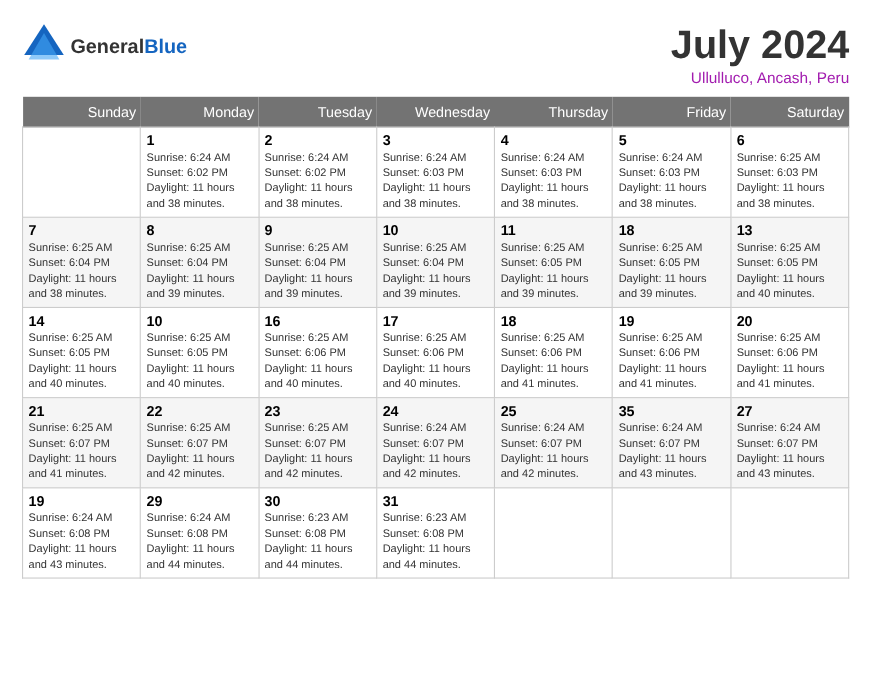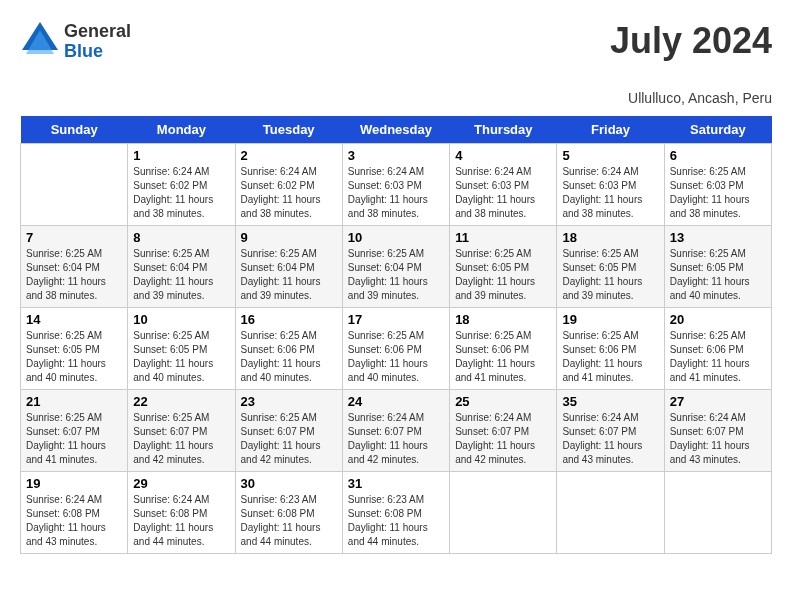--- a/index.html
+++ b/index.html
@@ -15,52 +15,50 @@
       justify-content: space-between;
       align-items: flex-start;
       margin-bottom: 10px;
     }
     .logo {
       display: flex;
       align-items: center;
     }
     .logo-text {
       display: flex;
-      flex-direction: column;
       font-size: 18px;
       font-weight: bold;
       line-height: 1.1;
     }
     .logo-text .general { color: #333; }
     .logo-text .blue { color: #1565c0; }
     .title-section {
       text-align: right;
     }
     .month-year {
       font-size: 36px;
       font-weight: bold;
       color: #333;
     }
     .location {
       font-size: 14px;
-      color: #404040;
-      margin-top: 28px;
+      color: #a21caf;
     }
     table {
       width: 100%;
       border-collapse: collapse;
       font-size: 11px;
     }
     th {
-      background-color: #1d4ed8;
+      background-color: #737373;
       color: white;
       padding: 6px 4px;
-      text-align: center;
+      text-align: right;
       font-size: 13px;
-      font-weight: bold;
+      font-weight: normal;
     }
     td {
       border: 1px solid #ccc;
       vertical-align: top;
       padding: 4px 5px;
       height: 75px;
       width: 14.28%;
     }
     .day-num {
       font-weight: bold;

